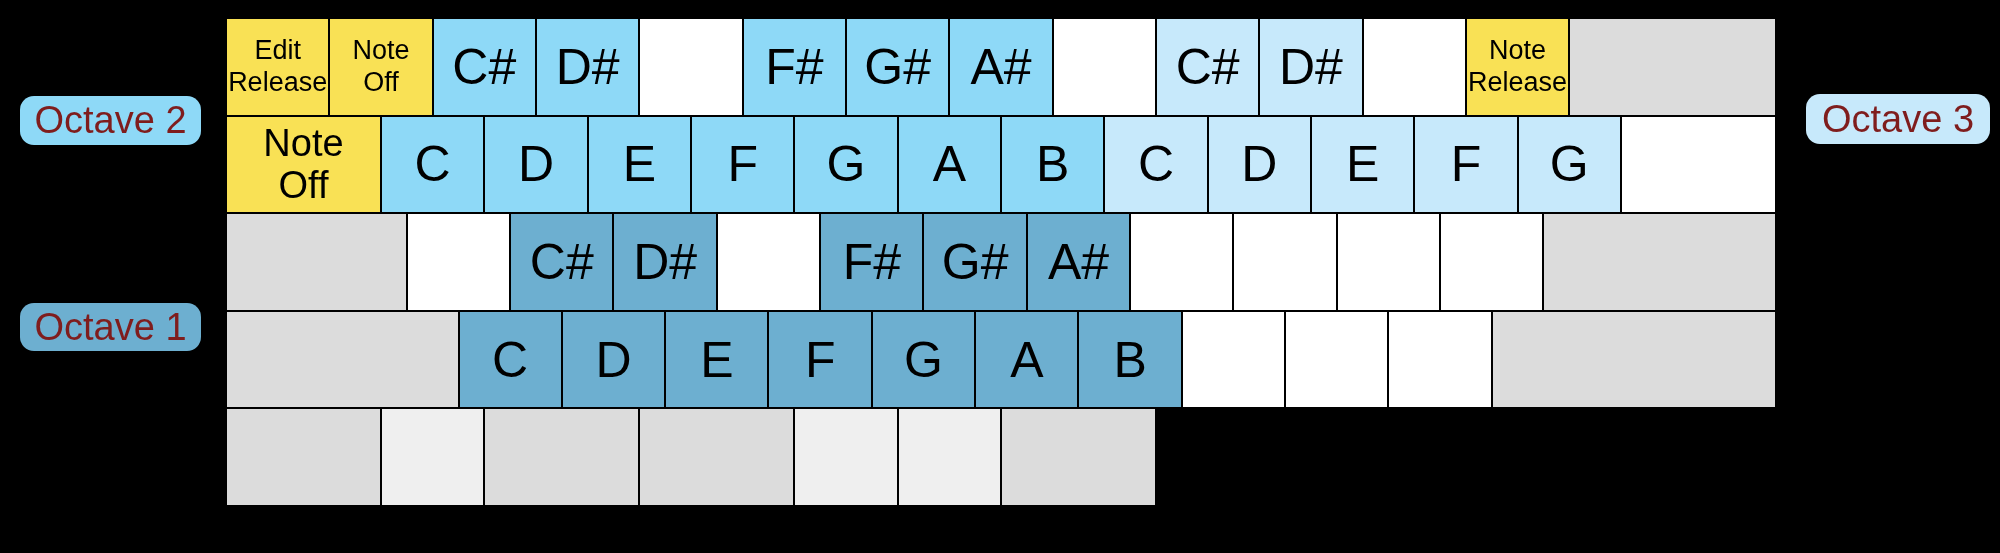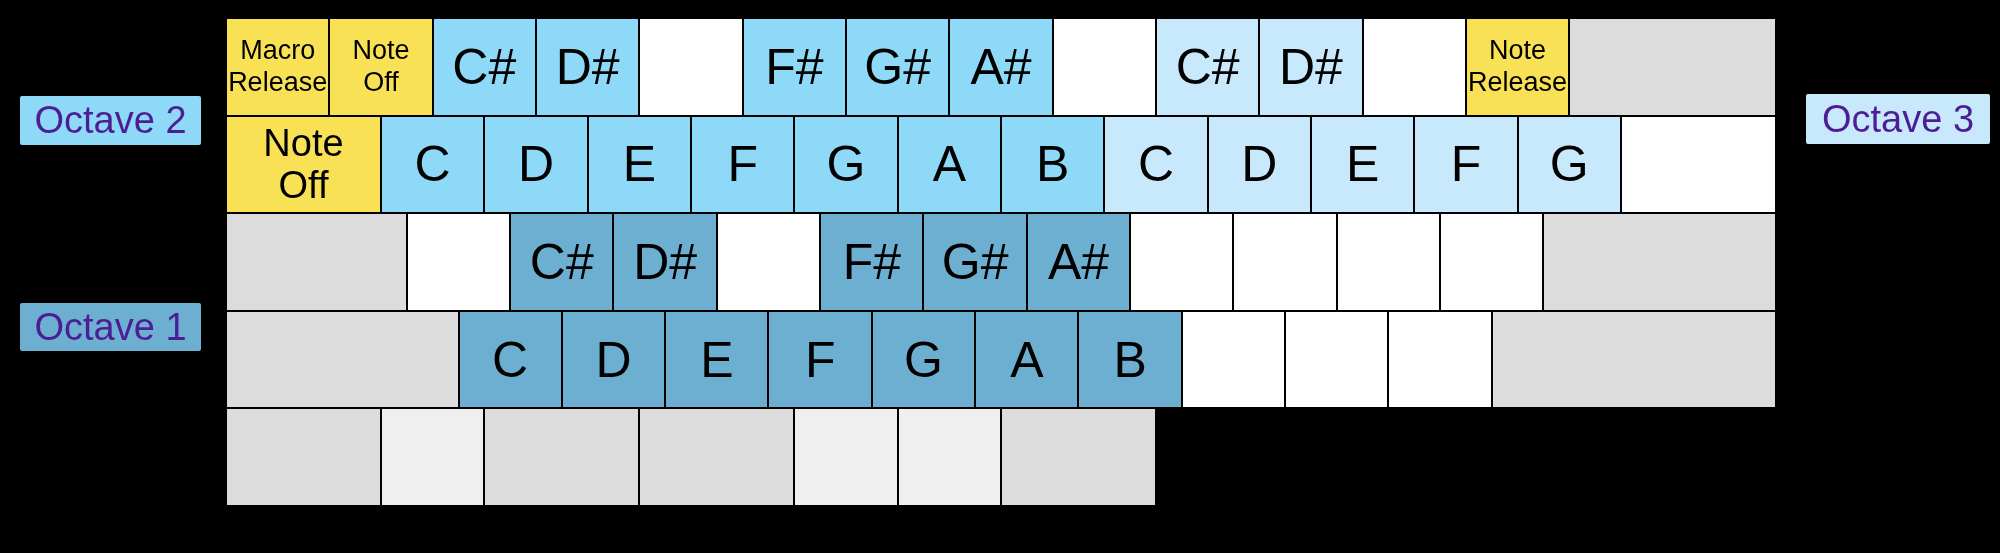--- a/index.html
+++ b/index.html
@@ -47,23 +47,23 @@
   }
   .s-note span   { font-size: 50px; line-height: 1; }
   .s-fn-sm span  { font-size: 27px; line-height: 1.18; }
   .s-fn-md span  { font-size: 38px; line-height: 1.12; }
   .s-space span  { font-size: 44px; line-height: 1; }
   .octave-pill {
     position: absolute;
     display: flex;
     align-items: center;
     justify-content: center;
-    border-radius: 2px;
+    border-radius: 14px;
     font-size: 38px;
-    color: #4c1d95;
+    color: #7f1d1d;
   }
   #pill-octave2 { left: 20px;   top: 96px;  width: 181px; height: 49px; }
   #pill-octave1 { left: 20px;   top: 303px; width: 181px; height: 48px; }
   #pill-octave3 { left: 1806px; top: 94px;  width: 184px; height: 50px; }
 </style>
 </head>
 <body>
 
 <div class="octave-pill" id="pill-octave2" style="background: rgb(142, 217, 247);">
   <span>Octave 2</span>
@@ -73,21 +73,21 @@
   <span>Octave 1</span>
 </div>
 
 <div class="octave-pill" id="pill-octave3" style="background: rgb(199, 233, 251); text-align: center;">
   <span>Octave 3</span>
 </div>
 
 <div class="keyboard">
     <div class="kb-row">
       <div class="key s-fn-sm" style="flex-basis: 6.66667%; background: rgb(249, 225, 85);">
-        <span>Macro
+        <span>Edit
 Release</span>
       </div>
       <div class="key s-fn-sm" style="flex-basis: 6.66667%; background: rgb(249, 225, 85);">
         <span>Note
 Off</span>
       </div>
       <div class="key s-note" style="flex-basis: 6.66667%; background: rgb(142, 217, 247);">
         <span>C#</span>
       </div>
       <div class="key s-note" style="flex-basis: 6.66667%; background: rgb(142, 217, 247);">

